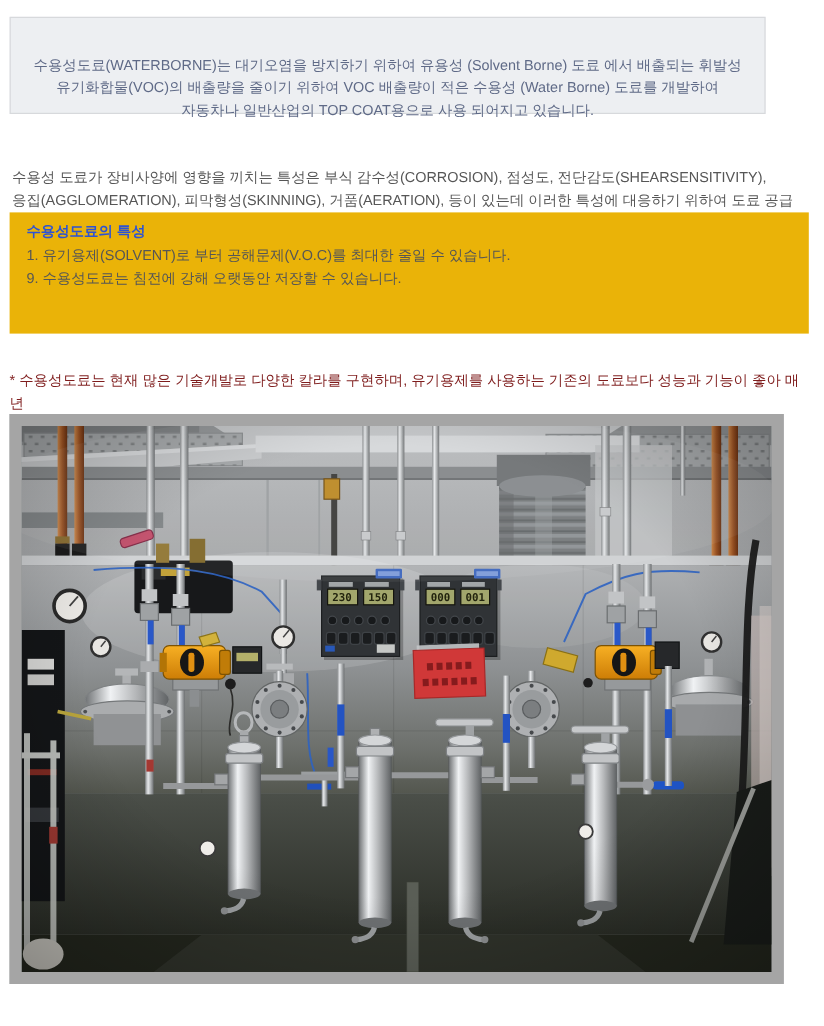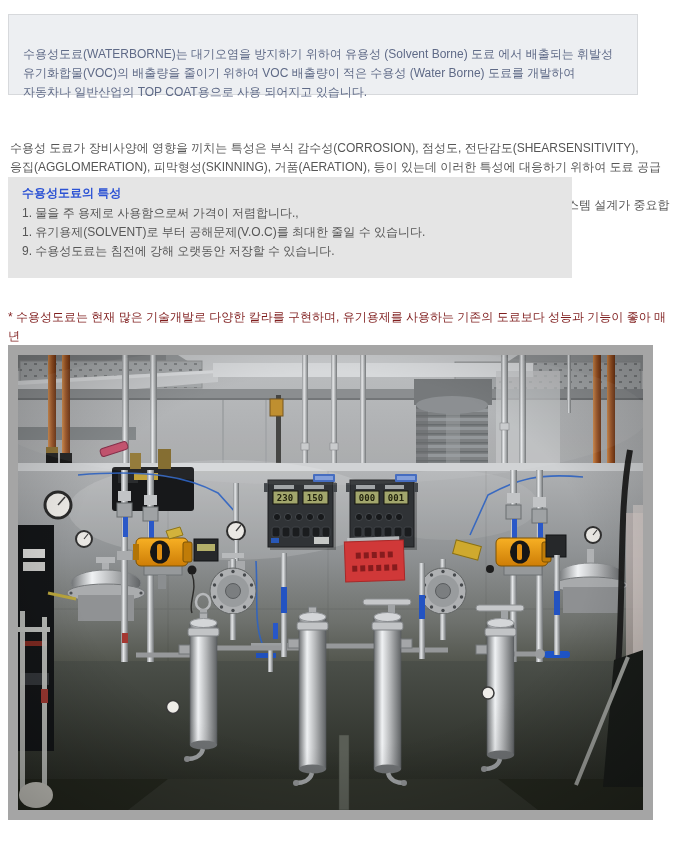--- a/index.html
+++ b/index.html
@@ -3,29 +3,29 @@
 <meta charset="utf-8">
 <style>
   html,body{margin:0;padding:0;}
   body{
     width:687px;height:855px;position:relative;background:#ffffff;
     font-family:"Liberation Sans","DejaVu Sans",sans-serif;overflow:hidden;
   }
   .intro-box{
     position:absolute;left:8px;top:14px;width:630px;height:81px;box-sizing:border-box;
     background:#edeff2;border:1px solid #d7d9dc;padding:11px 14px;
-    font-size:12px;line-height:19px;color:#5f6a87;white-space:pre-line;
+    font-size:12px;line-height:19px;color:#5f6a87;white-space:pre-line;text-align:center;
   }
   .paragraph{
     position:absolute;left:10px;top:120px;width:668px;
     font-size:12px;line-height:19px;color:#565656;white-space:pre-line;
   }
   .features-box{
-    position:absolute;left:8px;top:177px;width:564px;height:101px;box-sizing:border-box;
-    background:#e5e5e5;padding:8px 14px 0;
+    position:absolute;left:8px;top:177px;width:666px;height:101px;box-sizing:border-box;
+    background:#eab308;padding:8px 14px 0;
   }
   .features-title{font-size:12px;font-weight:bold;color:#2d53d4;margin:0 0 2px;}
   .features-item{font-size:12px;line-height:19px;color:#565656;}
   .note{
     position:absolute;left:8px;top:289px;width:668px;
     font-size:12px;line-height:19px;color:#7f1d1d;white-space:pre-line;
   }
   .photo-frame{
     position:absolute;left:8px;top:345px;width:625px;height:455px;
     border:10px solid #a5a5a5;background:#8b8e90;
@@ -43,21 +43,20 @@
 </div>
 
 <div class="paragraph">
   <span>수용성 도료가 장비사양에 영향을 끼치는 특성은 부식 감수성(CORROSION), 점성도, 전단감도(SHEARSENSITIVITY),
 응집(AGGLOMERATION), 피막형성(SKINNING), 거품(AERATION), 등이 있는데 이러한 특성에 대응하기 위하여 도료 공급 TANK로부터
 SPRAY GUN이나 다른 도장과 관련된 장치에 이르기 까지 도료의 공급이나 순환에 있어 적절한 장비와 시스템 설계가  중요합니다.</span>
 </div>
 
 <div class="features-box">
   <div class="features-title">수용성도료의 특성</div>
-  <div class="features-item">1. 물을 주 용제로 사용함으로써  가격이 저렴합니다.,</div>
   <div class="features-item">1. 유기용제(SOLVENT)로 부터 공해문제(V.O.C)를 최대한 줄일 수 있습니다.</div>
   <div class="features-item">9. 수용성도료는 침전에 강해 오랫동안 저장할 수 있습니다.</div>
 </div>
 
 <div class="note">
   <span>* 수용성도료는 현재 많은 기술개발로 다양한 칼라를 구현하며, 유기용제를 사용하는 기존의 도료보다 성능과 기능이 좋아 매년
 &nbsp;&nbsp;사용량이 증가하고 있습니다.</span>
 </div>
 
 <div class="photo-frame">

